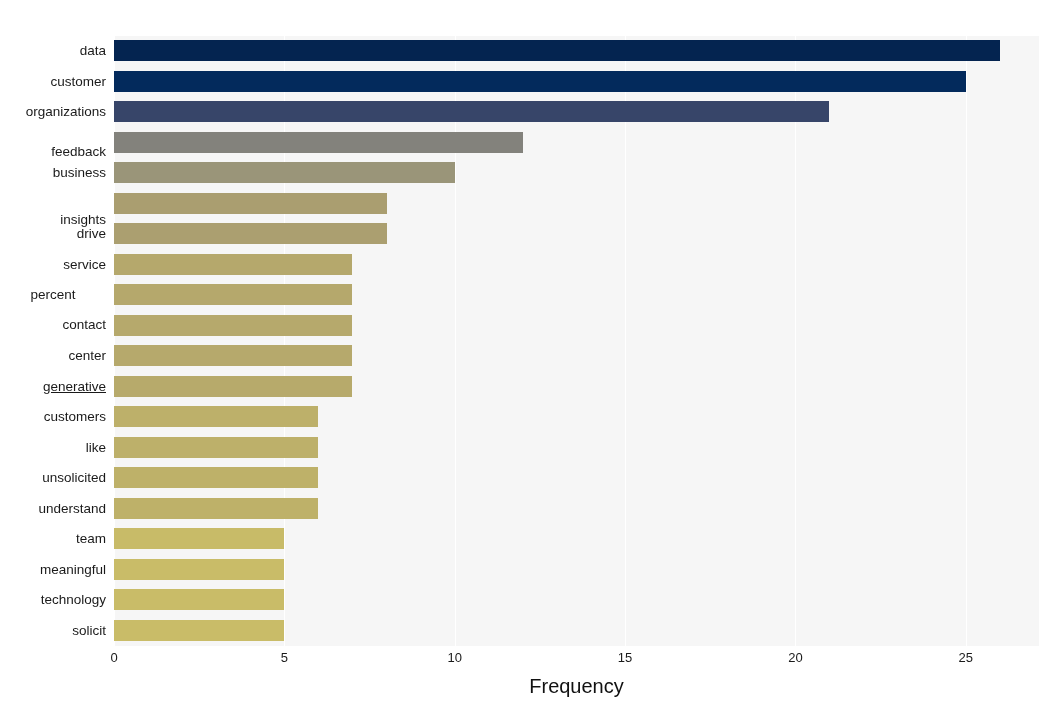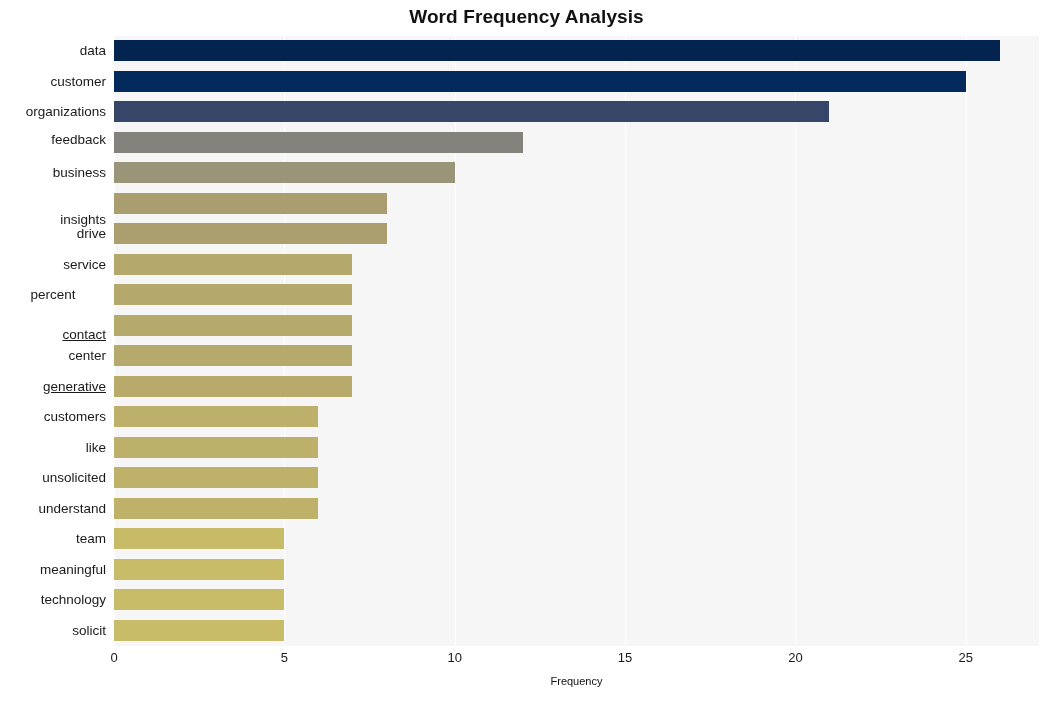--- a/index.html
+++ b/index.html
@@ -99,30 +99,29 @@
     color: #1a1a1a;
     white-space: nowrap;
   }
 
   #x-axis-title {
     position: absolute;
     left: 114px;
     top: 675px;
     width: 925px;
     text-align: center;
-    font-size: 11px;
+    font-size: 20px;
     color: #111111;
   }
 </style>
 </head>
 <body>
 
 <div id="figure">
 
-  <div id="chart-title">Word Frequency Analysis</div>
 
   <div id="plot-area">
     <div id="gridlines">
         <div class="gridline" style="left: 0px;"></div>
         <div class="gridline" style="left: 170.35px;"></div>
         <div class="gridline" style="left: 340.7px;"></div>
         <div class="gridline" style="left: 511.05px;"></div>
         <div class="gridline" style="left: 681.4px;"></div>
         <div class="gridline" style="left: 851.75px;"></div>
       </div>
@@ -187,27 +186,27 @@
         <div class="bar-row" style="top: 579.5px; width: 925px;">
           <div class="bar" title="solicit: 5" style="width: 170.35px; background: rgb(201, 188, 104);"></div>
         </div>
       </div>
   </div>
 
   <div id="y-axis-labels">
       <div class="y-tick-label" style="top: 7.25px;">data</div>
       <div class="y-tick-label" style="top: 37.75px;">customer</div>
       <div class="y-tick-label" style="top: 68.25px;">organizations</div>
-      <div class="y-tick-label" style="top: 96px;">feedback</div>
+      <div class="y-tick-label" style="top: 108px;">feedback</div>
       <div class="y-tick-label" style="top: 129.25px; padding-left: 34px;">business</div>
       <div class="y-tick-label" style="top: 176px;">insights</div>
       <div class="y-tick-label" style="top: 190.25px;">drive</div>
       <div class="y-tick-label" style="top: 220.75px;">service</div>
       <div class="y-tick-label" style="top: 251.25px; text-align: center;">percent</div>
-      <div class="y-tick-label" style="top: 291px; text-decoration: underline;">contact</div>
+      <div class="y-tick-label" style="top: 281px;">contact</div>
       <div class="y-tick-label" style="top: 312.25px;">center</div>
       <div class="y-tick-label" style="top: 342.75px; text-decoration: underline;">generative</div>
       <div class="y-tick-label" style="top: 373.25px;">customers</div>
       <div class="y-tick-label" style="top: 403.75px;">like</div>
       <div class="y-tick-label" style="top: 434.25px;">unsolicited</div>
       <div class="y-tick-label" style="top: 464.75px;">understand</div>
       <div class="y-tick-label" style="top: 495.25px;">team</div>
       <div class="y-tick-label" style="top: 525.75px;">meaningful</div>
       <div class="y-tick-label" style="top: 556.25px;">technology</div>
       <div class="y-tick-label" style="top: 586.75px;">solicit</div>

